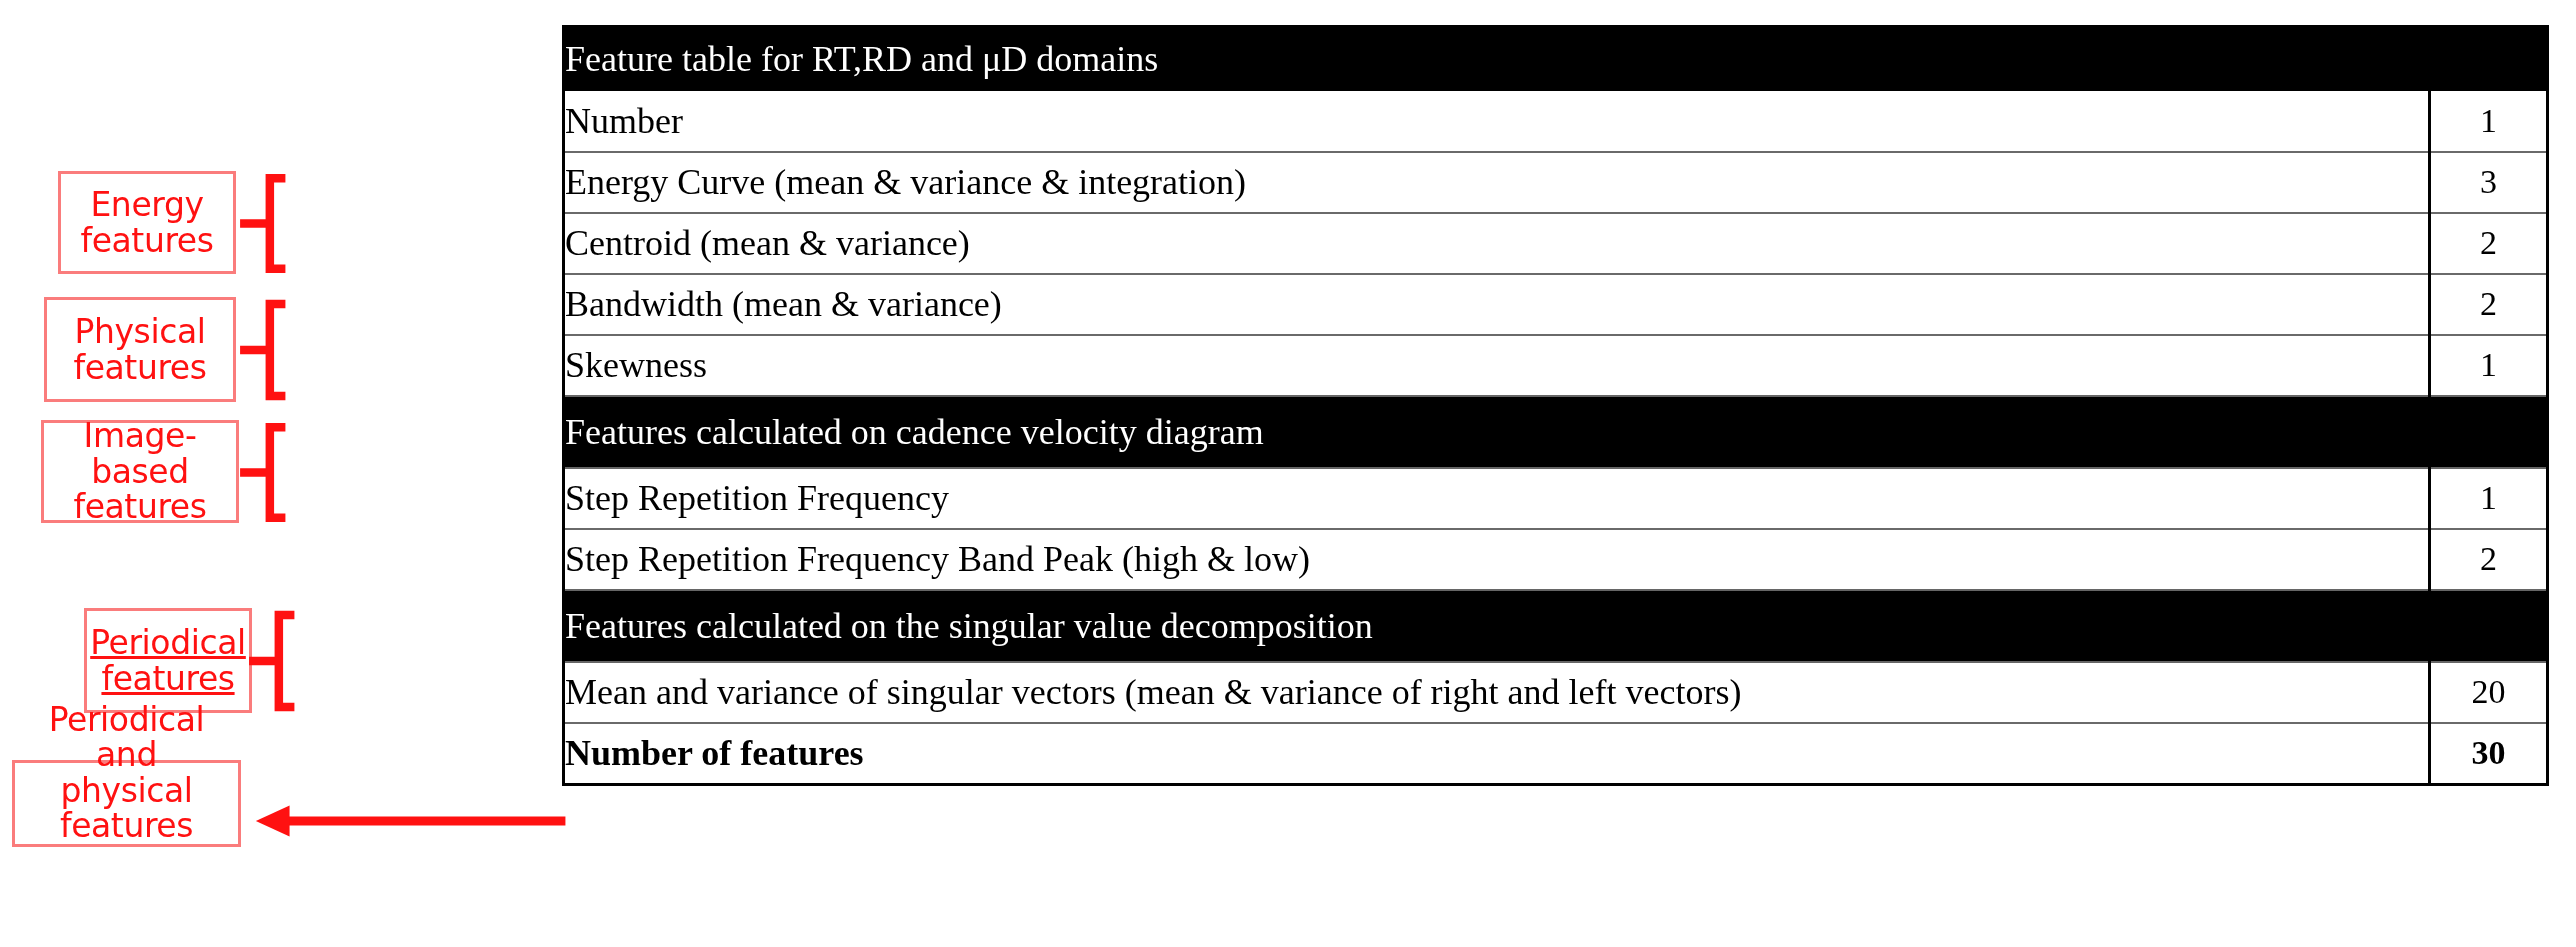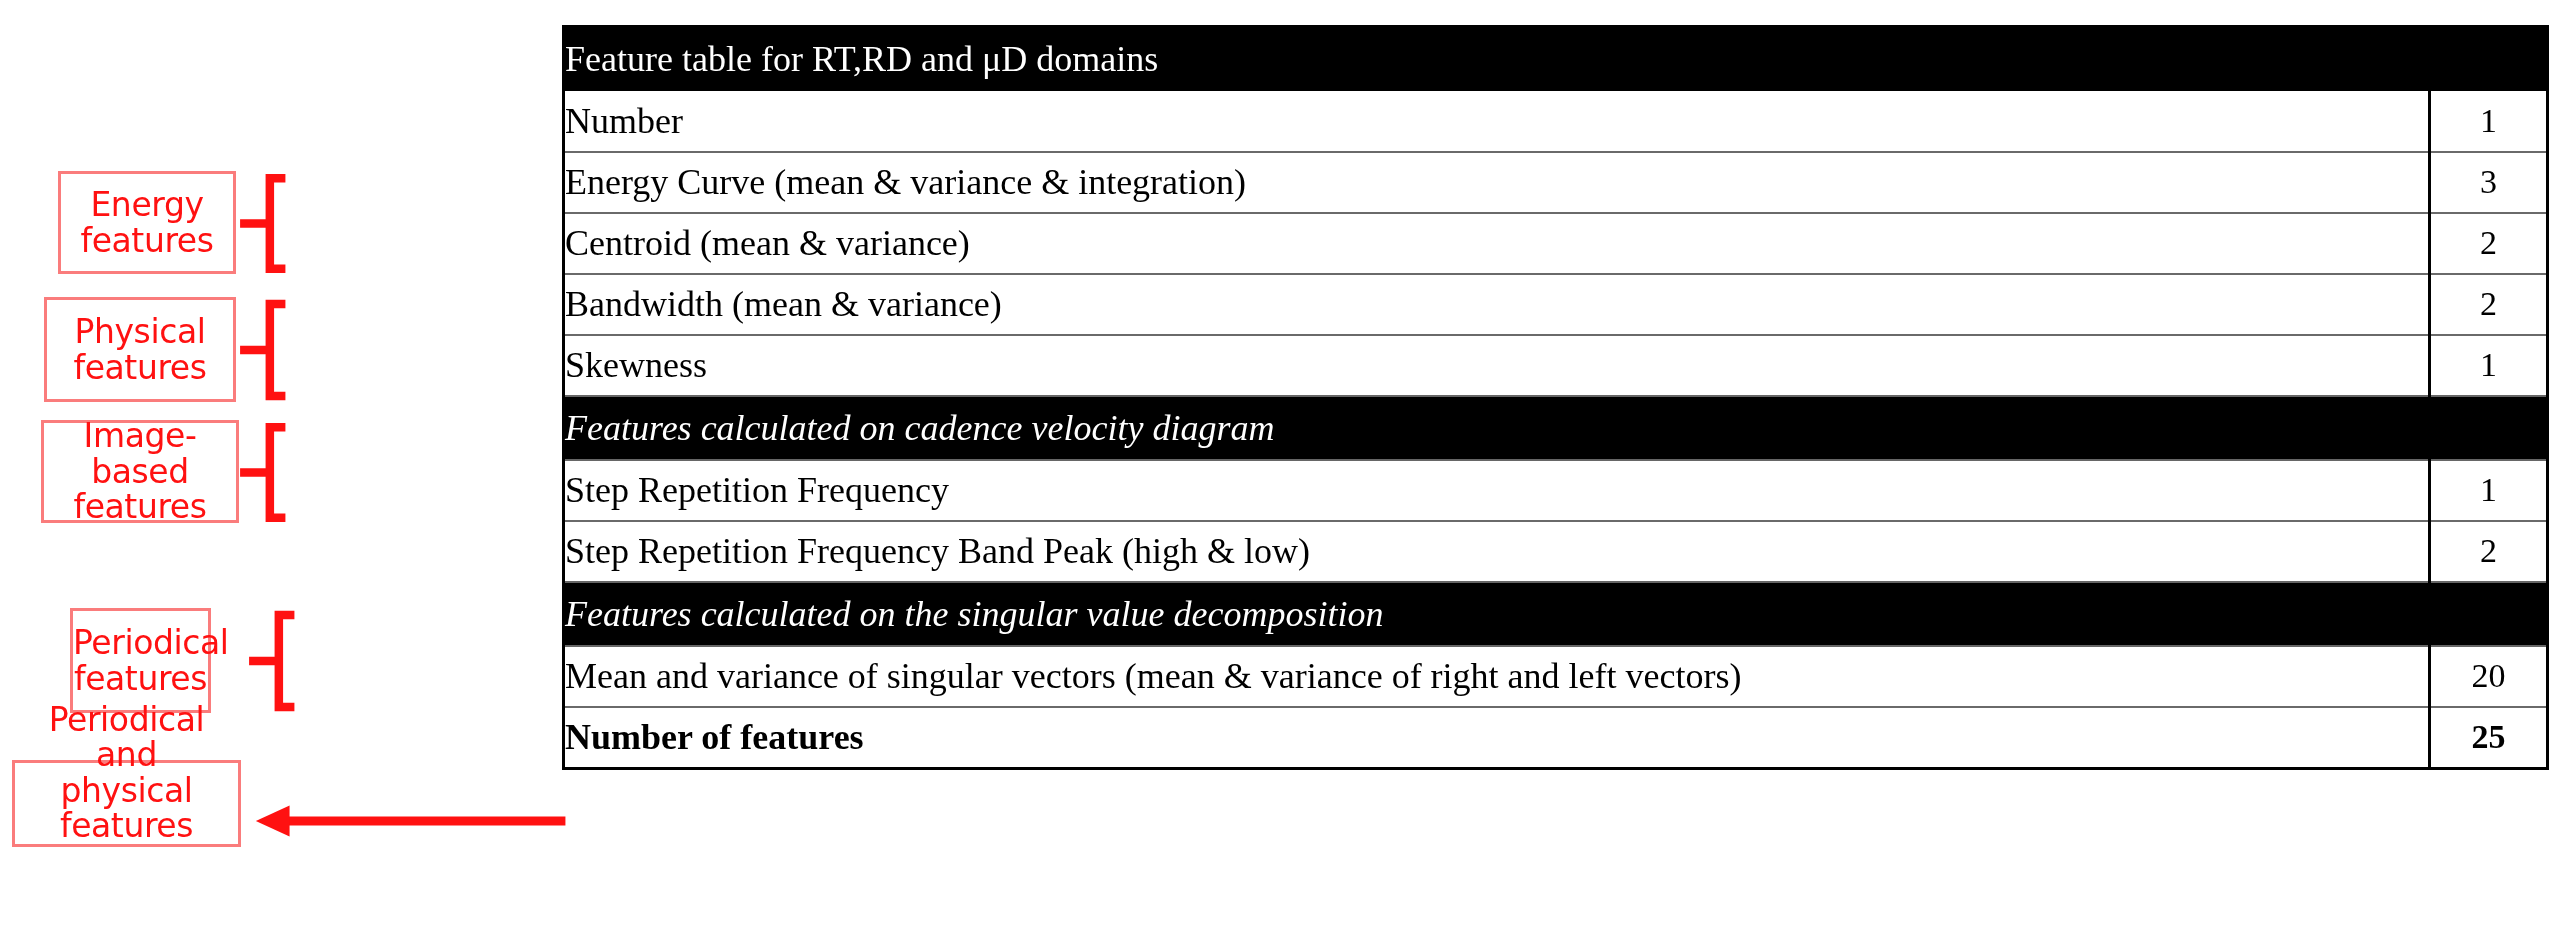--- a/index.html
+++ b/index.html
@@ -52,21 +52,21 @@
     background: #000000;
     color: #ffffff;
   }
   tr.row-title td.cell-label,
   tr.row-header td.cell-label,
   tr.row-section td.cell-label { color: #ffffff; }
   tr.row-header td.cell-num { color: #ffffff; font-weight: bold; }
 
   tr.row-title  { height: 64px; }
   tr.row-header { height: 66px; }
-  tr.row-section{ height: 64px; font-style: italic; }
+  tr.row-section{ height: 72px; }
   tr.row-data   { height: 61px; }
   tr.row-total  { height: 62px; }
   tr.row-total td { font-weight: bold; }
 
   
   tr.row-title td {
     border-top: 3.6px solid #000000;
     border-left: 3.6px solid #000000;
     border-right: 3.6px solid #000000;
   }
@@ -181,21 +181,21 @@
         <td class="cell-label" colspan="2">Features calculated on the singular value decomposition</td>
       </tr>
 
       <tr class="row-data">
         <td class="cell-label">Mean and variance of singular vectors (mean &amp; variance of right and left vectors)</td>
         <td class="cell-num">20</td>
       </tr>
 
       <tr class="row-total">
         <td class="cell-label">Number of features</td>
-        <td class="cell-num">25</td>
+        <td class="cell-num">30</td>
       </tr>
 
     </tbody>
   </table>
 
   <div class="anno-box" style="left:58px; top:171px; width:178px; height:103px;">
     <span class="anno-text">Energy features</span>
   </div>
   <div class="brace" style="left:233px; top:168px;">
     <svg width="85" height="111" viewBox="0 0 120 156">
@@ -215,21 +215,21 @@
   <div class="anno-box" style="left:41px; top:420px; width:198px; height:103px; white-space:pre-line;">
     <span class="anno-text">Image-based
 features</span>
   </div>
   <div class="brace" style="left:233px; top:417px;">
     <svg width="85" height="111" viewBox="0 0 120 156">
       <path d="M 10 78 L 52 78 M 52 78 L 52 14 L 74 14 M 52 78 L 52 142 L 74 142" stroke="#ff1111" stroke-width="12" fill="none" stroke-linecap="butt" stroke-linejoin="miter"></path>
     </svg>
   </div>
 
-  <div class="anno-box" style="left:70px; top:608px; width:141px; height:105px; white-space:pre-line;">
+  <div class="anno-box" style="left:84px; top:608px; width:168px; height:105px; white-space:pre-line;text-decoration:underline;">
     <span class="anno-text">Periodical
 features</span>
   </div>
   <div class="brace" style="left:242px; top:605px;">
     <svg width="85" height="112" viewBox="0 0 120 158">
       <path d="M 10 79 L 52 79 M 52 79 L 52 14 L 74 14 M 52 79 L 52 144 L 74 144" stroke="#ff1111" stroke-width="12" fill="none" stroke-linecap="butt" stroke-linejoin="miter"></path>
     </svg>
   </div>
 
   <div class="anno-box" style="left:12px; top:760px; width:229px; height:87px; white-space:pre-line;align-items:flex-end;">

